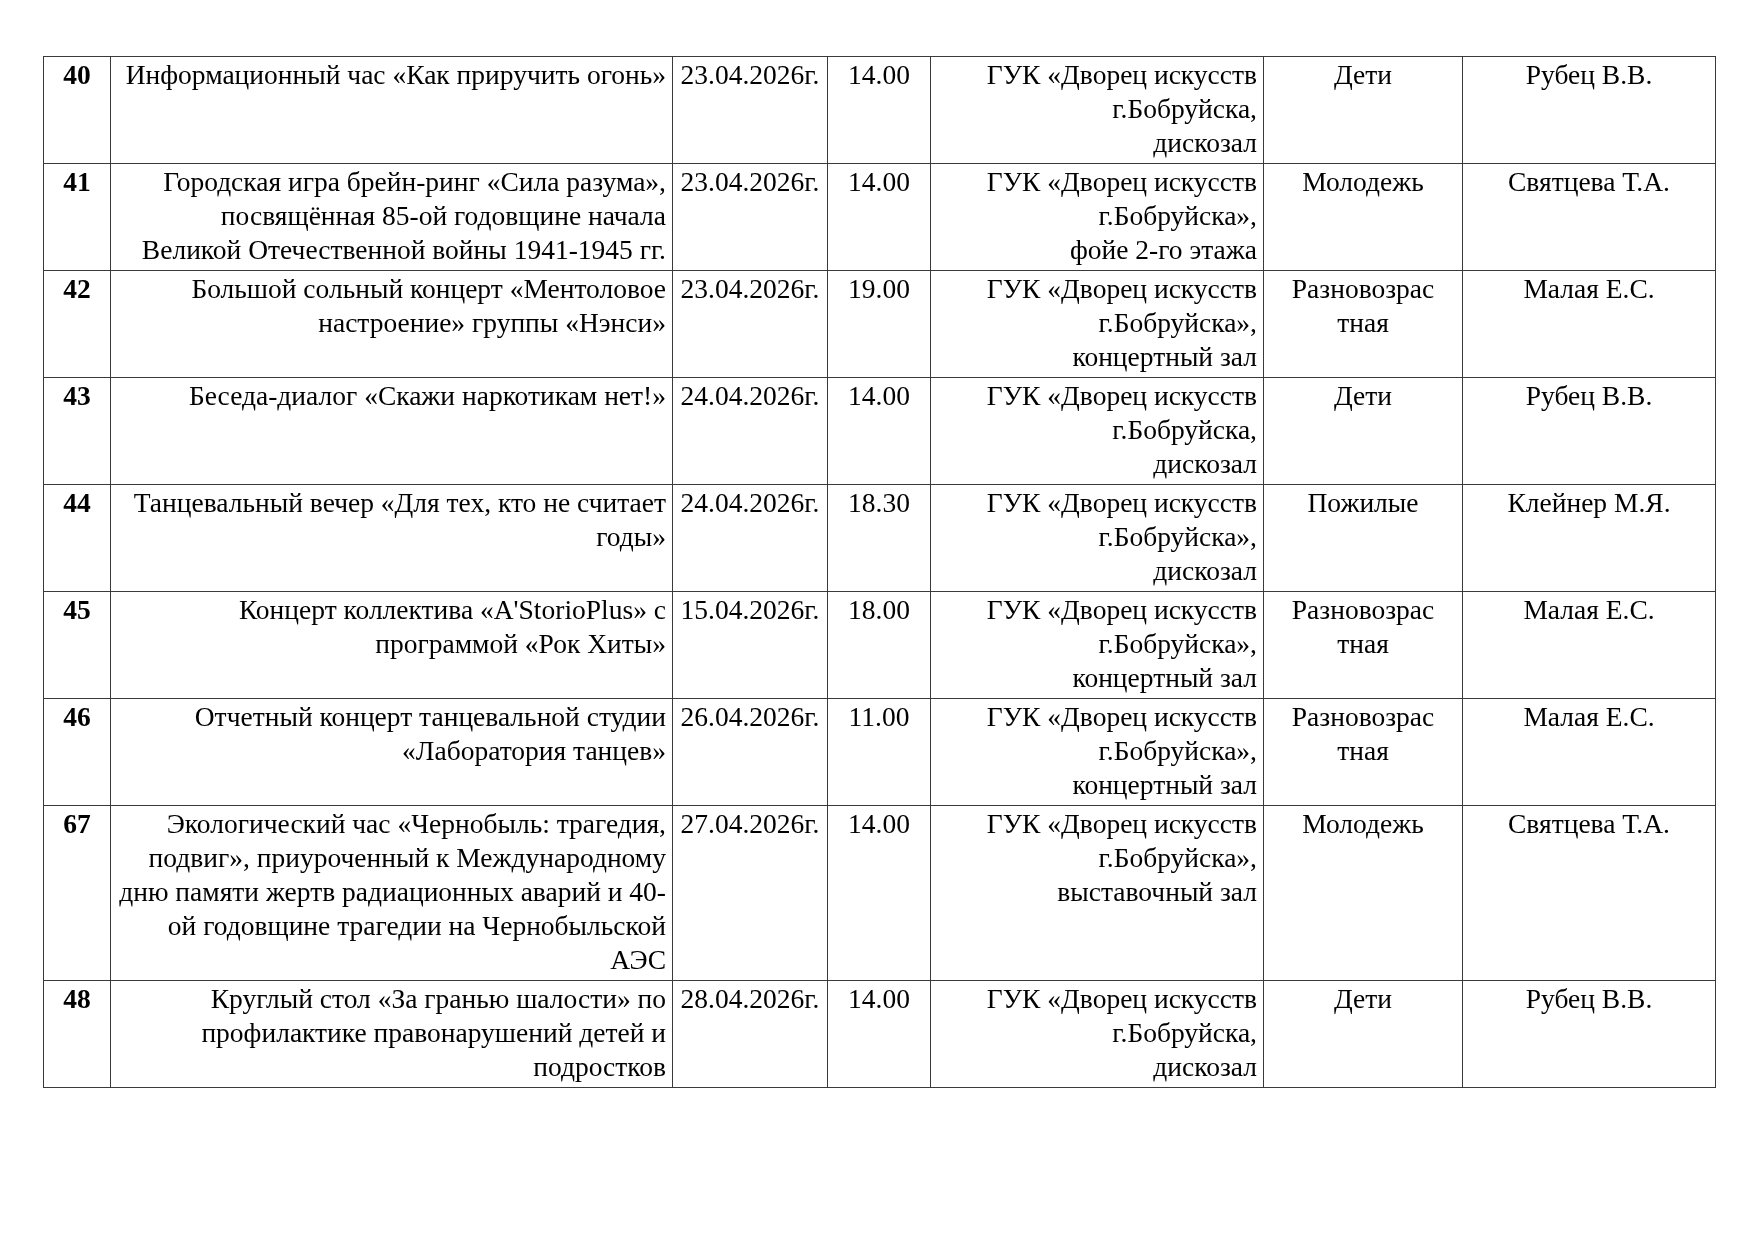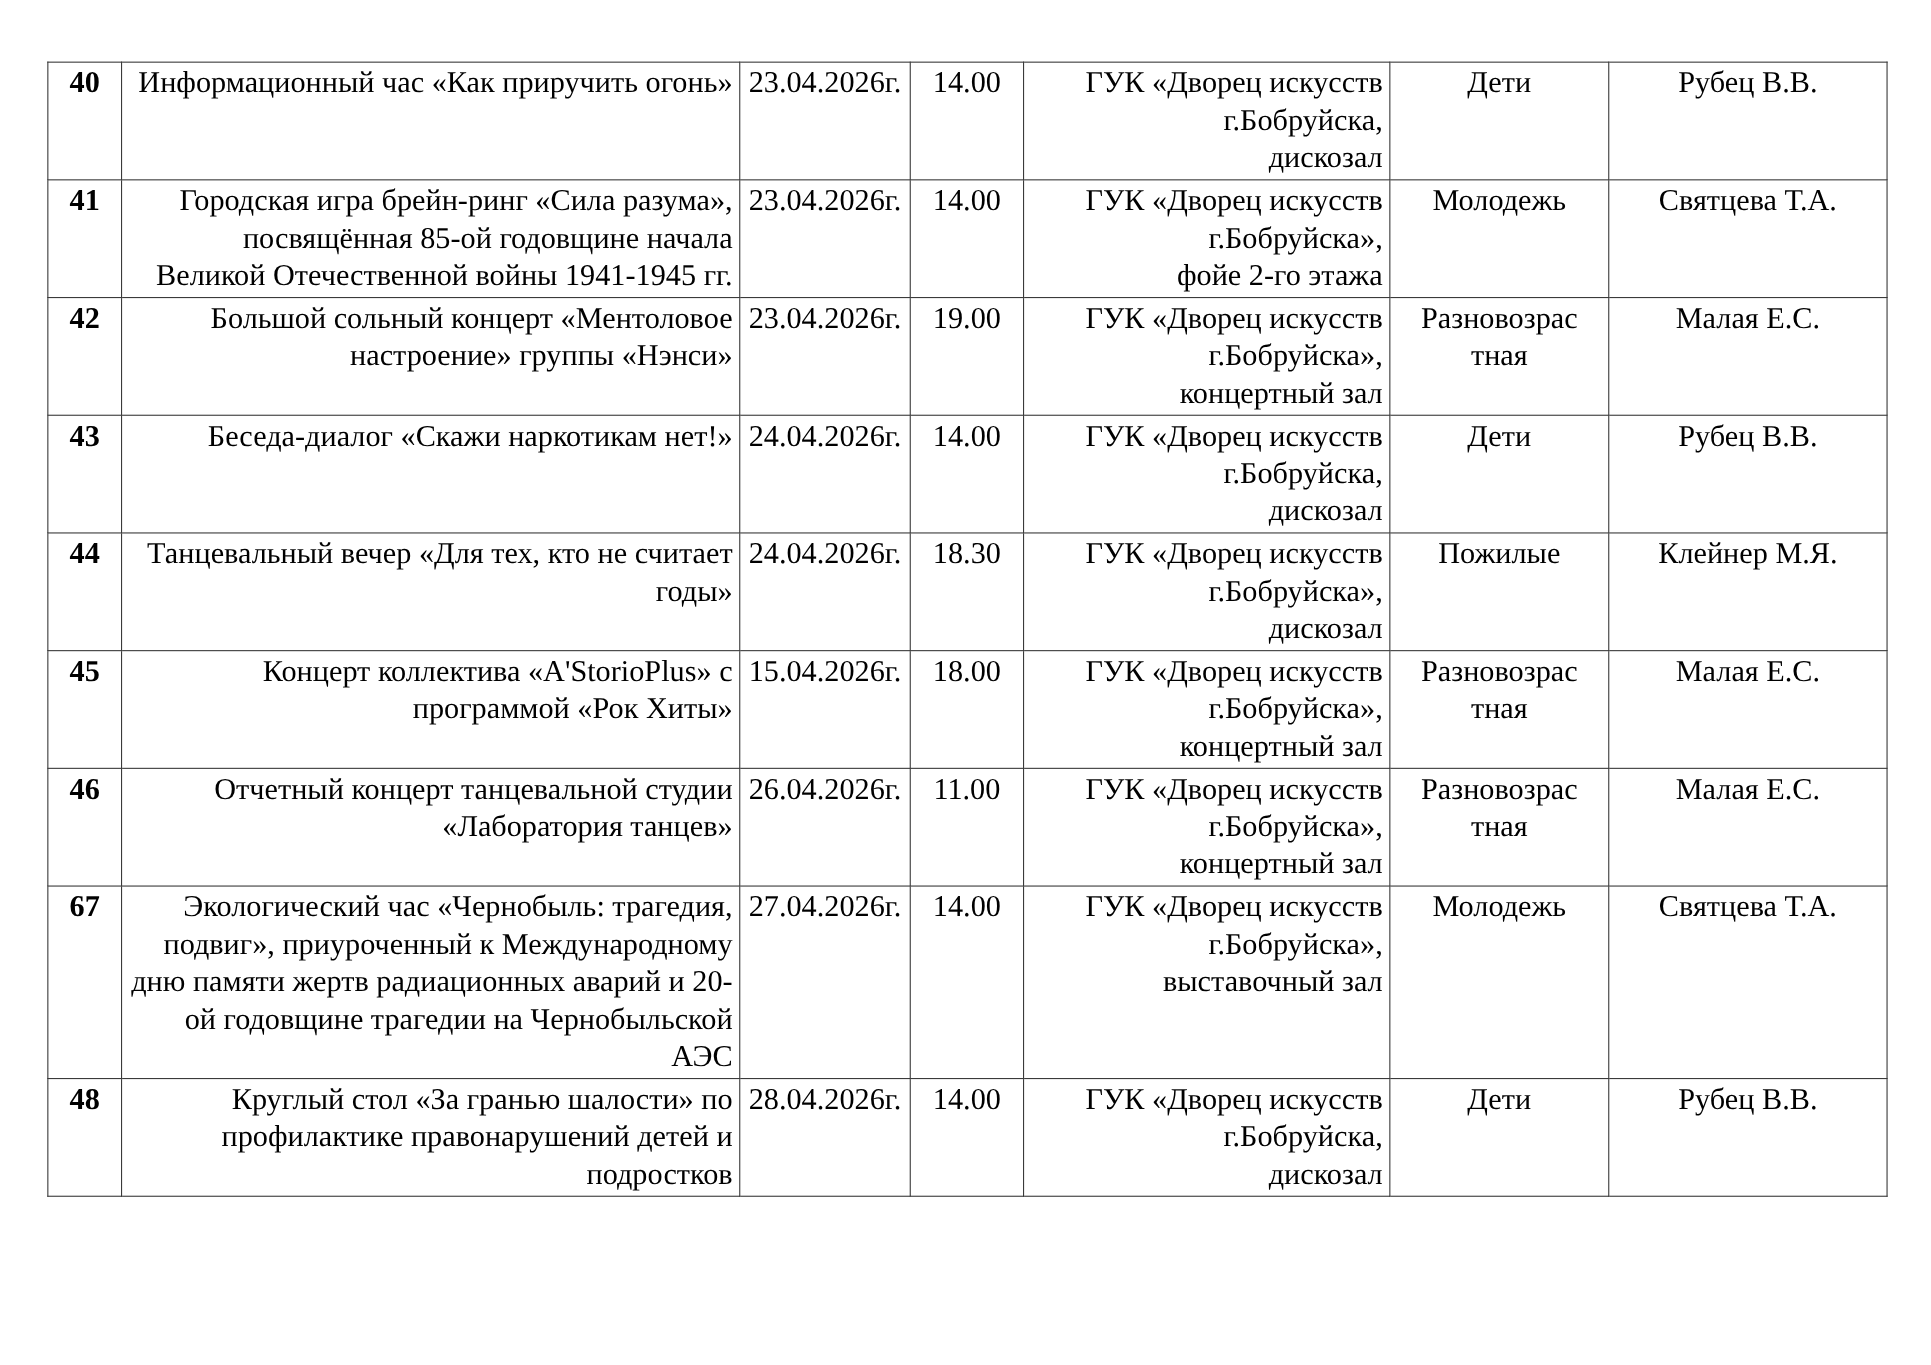--- a/index.html
+++ b/index.html
@@ -133,21 +133,21 @@
     <td class="c-date">26.04.2026г.</td>
     <td class="c-time">11.00</td>
     <td class="c-loc">ГУК «Дворец искусств г.Бобруйска»,
 концертный зал</td>
     <td class="c-aud"><span class="wrapbox">Разновозрастная</span></td>
     <td class="c-resp">Малая Е.С.</td>
   </tr>
 
   <tr>
     <td class="c-num">67</td>
-    <td class="c-name">Экологический час «Чернобыль: трагедия, подвиг», приуроченный к Международному дню памяти жертв радиационных аварий и 20-ой годовщине трагедии на Чернобыльской АЭС</td>
+    <td class="c-name">Экологический час «Чернобыль: трагедия, подвиг», приуроченный к Международному дню памяти жертв радиационных аварий и 40-ой годовщине трагедии на Чернобыльской АЭС</td>
     <td class="c-date">27.04.2026г.</td>
     <td class="c-time">14.00</td>
     <td class="c-loc">ГУК «Дворец искусств г.Бобруйска»,
 выставочный зал</td>
     <td class="c-aud"><span class="wrapbox">Молодежь</span></td>
     <td class="c-resp">Святцева Т.А.</td>
   </tr>
 
   <tr>
     <td class="c-num">48</td>

